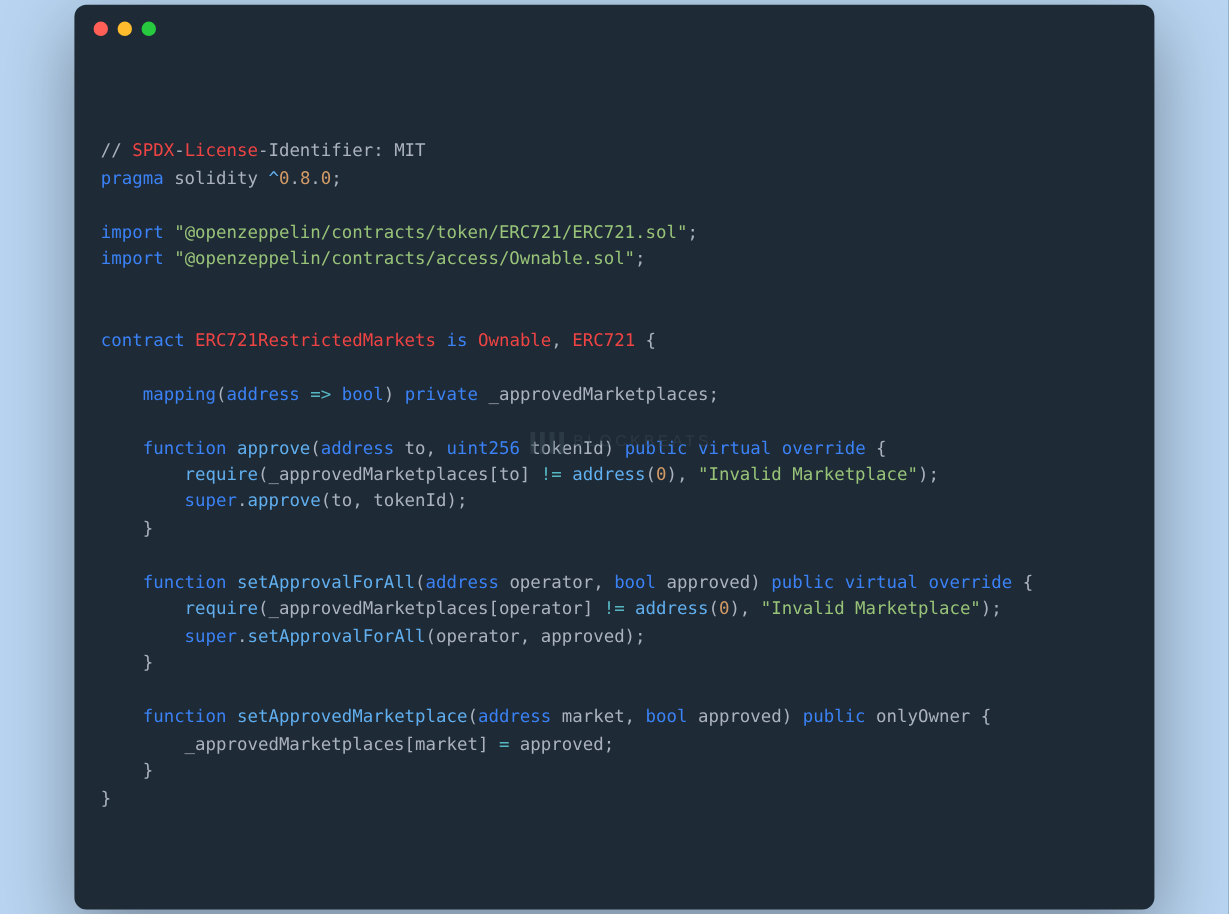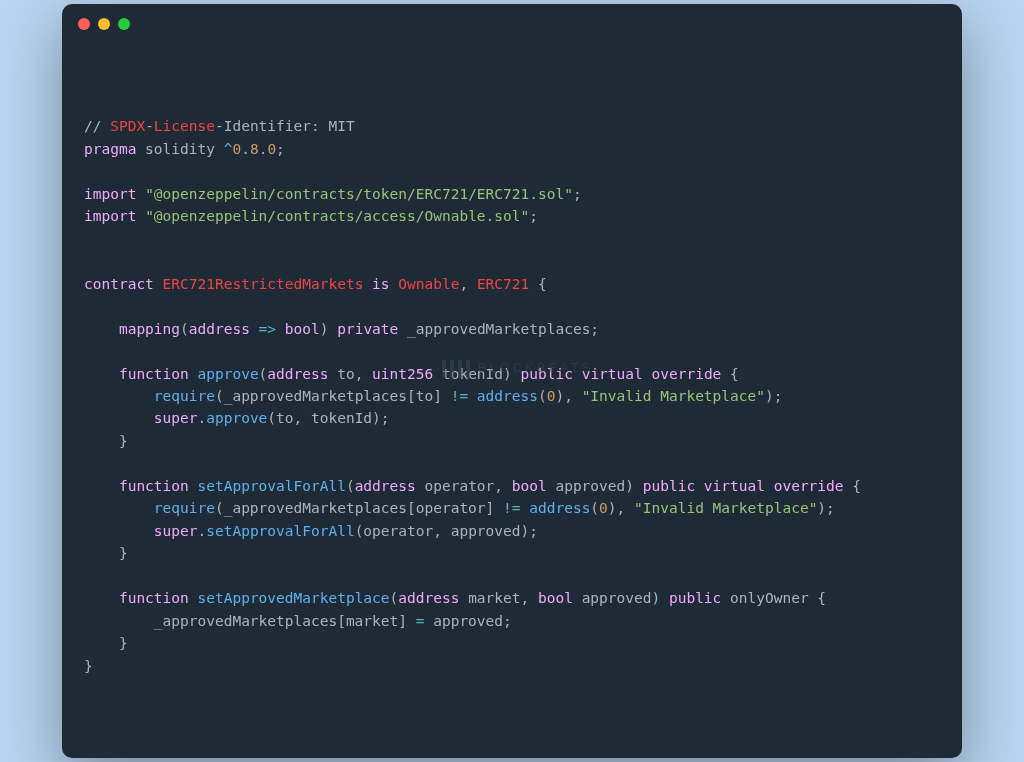--- a/index.html
+++ b/index.html
@@ -61,21 +61,21 @@
     width: 4px;
     height: 18px;
     background: #3a4a58;
     display: inline-block;
   } 
   .t-red      { color: #ef4444; }
   .t-orange   { color: #d19a66; }
   .t-green    { color: #98c379; }
   .t-blue     { color: #61afef; }
   .t-cyan     { color: #56b6c2; }
-  .t-purple   { color: #f0abfc; }
+  .t-purple   { color: #3b82f6; }
   .t-default  { color: #abb2bf; }
 </style>
 </head>
 <body>
 
 <div class="code-window">
   <div class="title-bar">
     <div class="dot dot-red"></div>
     <div class="dot dot-yellow"></div>
     <div class="dot dot-green"></div>

